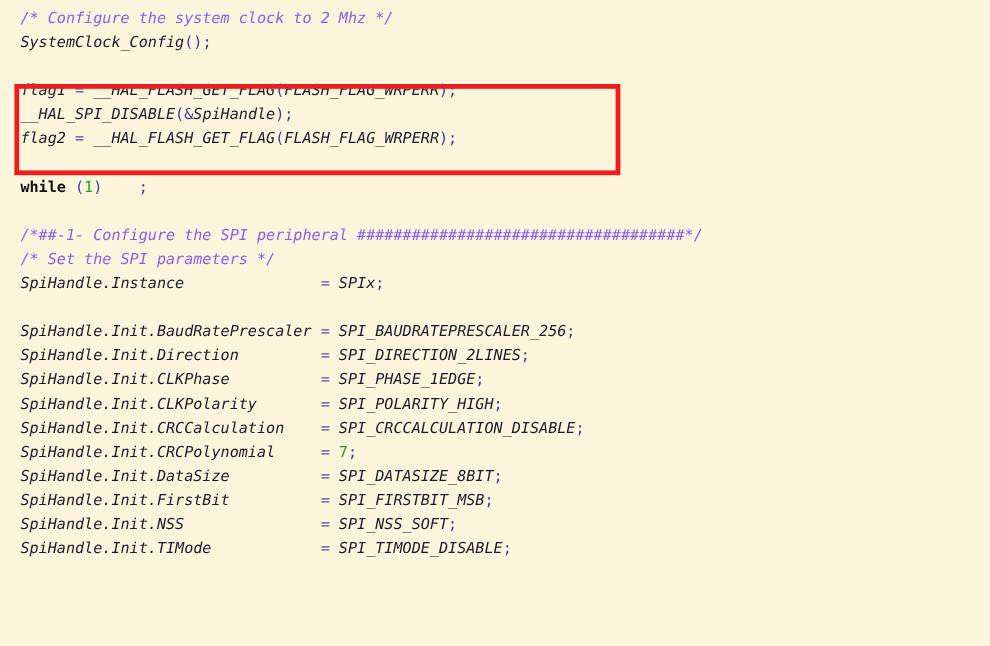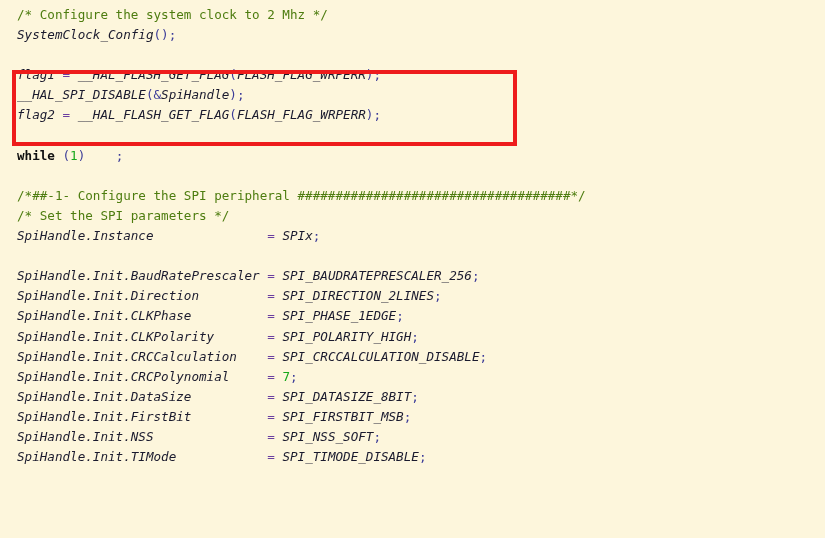--- a/index.html
+++ b/index.html
@@ -31,21 +31,21 @@
     white-space: pre;
     letter-spacing: 0px;
   }
   .line {
     height: 20.1px;
     white-space: pre;
   }
   .line.blank { }
 
   
-  .cmt      { color: #4d7c0f; }
+  .cmt      { color: #8b5cf6; font-style: italic; }
   .ident    { color: #1a1a2e; font-style: italic; }
   .op       { color: #6b3fa0; }
   .punc     { color: #3b3b98; }
   .kw       { color: #101010; font-weight: bold; }
   .num      { color: #17a81a; }
   .plain    { color: #1a1a2e; }
 
   
   #highlight-box {
     position: absolute;

